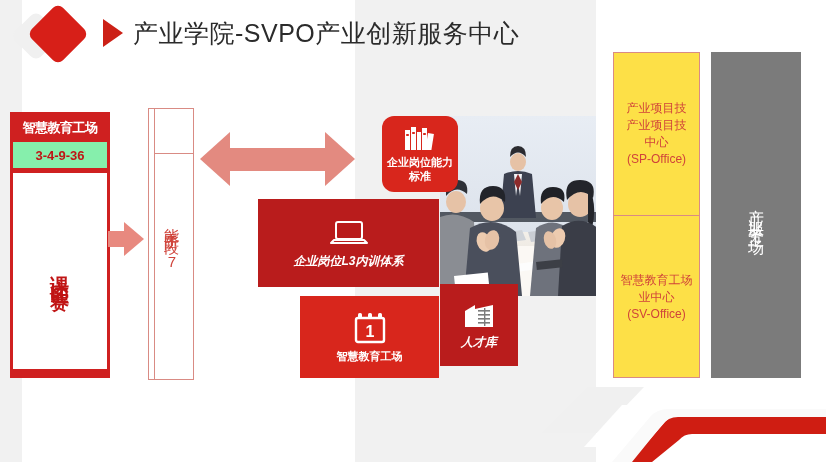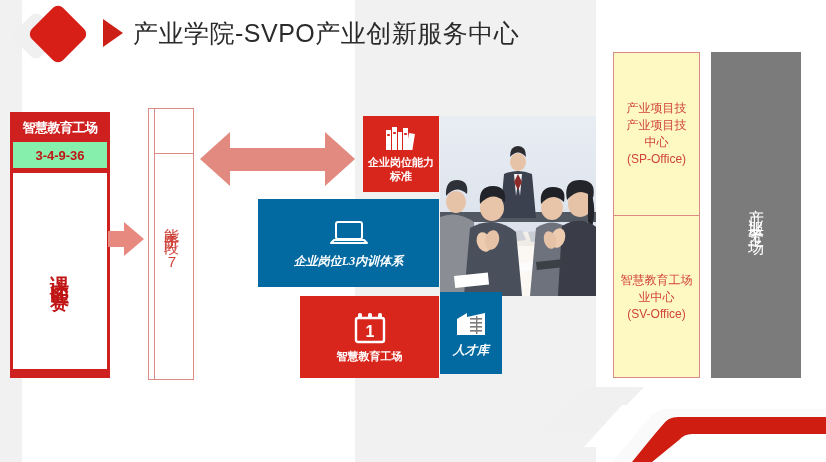--- a/index.html
+++ b/index.html
@@ -126,40 +126,40 @@
   }
 
   
   .tile{
     position:absolute;box-sizing:border-box;
     display:flex;flex-direction:column;
     align-items:center;justify-content:center;
     color:#ffffff;text-align:center;
   }
   .tile.red{background:#d8261c;}
-  .tile.gray{background:#0369a1;font-family:Liberation Serif, serif;}
+  .tile.gray{background:#b91c1c;}
   .tile .ico{margin-bottom:5px;line-height:0;}
   .tile .cap{font-size:11px;font-weight:bold;line-height:14px;padding:0 4px;}
   .tile .cap.ital{font-style:italic;font-size:12px;}
 
-  #tile-standard{left:363px;top:116px;width:76px;height:76px;}
+  #tile-standard{left:382px;top:116px;width:76px;height:76px;border-radius:12px;}
   #tile-l3{left:258px;top:199px;width:181px;height:88px;}
   #tile-eval{left:300px;top:296px;width:139px;height:82px;}
-  #tile-talent{left:440px;top:292px;width:62px;height:82px;}
+  #tile-talent{left:440px;top:284px;width:78px;height:82px;}
   .photo-wrap{
     position:absolute;left:440px;top:116px;width:156px;height:180px;
     overflow:hidden;
   }
   .photo-svg{position:absolute;left:0;top:0;}
 
   
   .office-col{
     position:absolute;left:613px;top:52px;
     width:87px;height:326px;
-    border:1px solid #d98b84;box-sizing:border-box;background:#fef9c3;padding-left:9px;
+    border:1px solid #d98b84;box-sizing:border-box;background:#fde047;padding-left:9px;
   }
   .office-cell{
     position:absolute;left:0;width:85px;
     display:flex;align-items:center;justify-content:center;
     box-sizing:border-box;padding:0 3px;
   }
   .office-cell.top{top:0;height:163px;border-bottom:1px solid #d98b84;}
   .office-cell.bot{top:163px;height:162px;}
   .office-cell p{
     margin:0;color:#d0433a;font-size:12px;line-height:17px;text-align:center;

